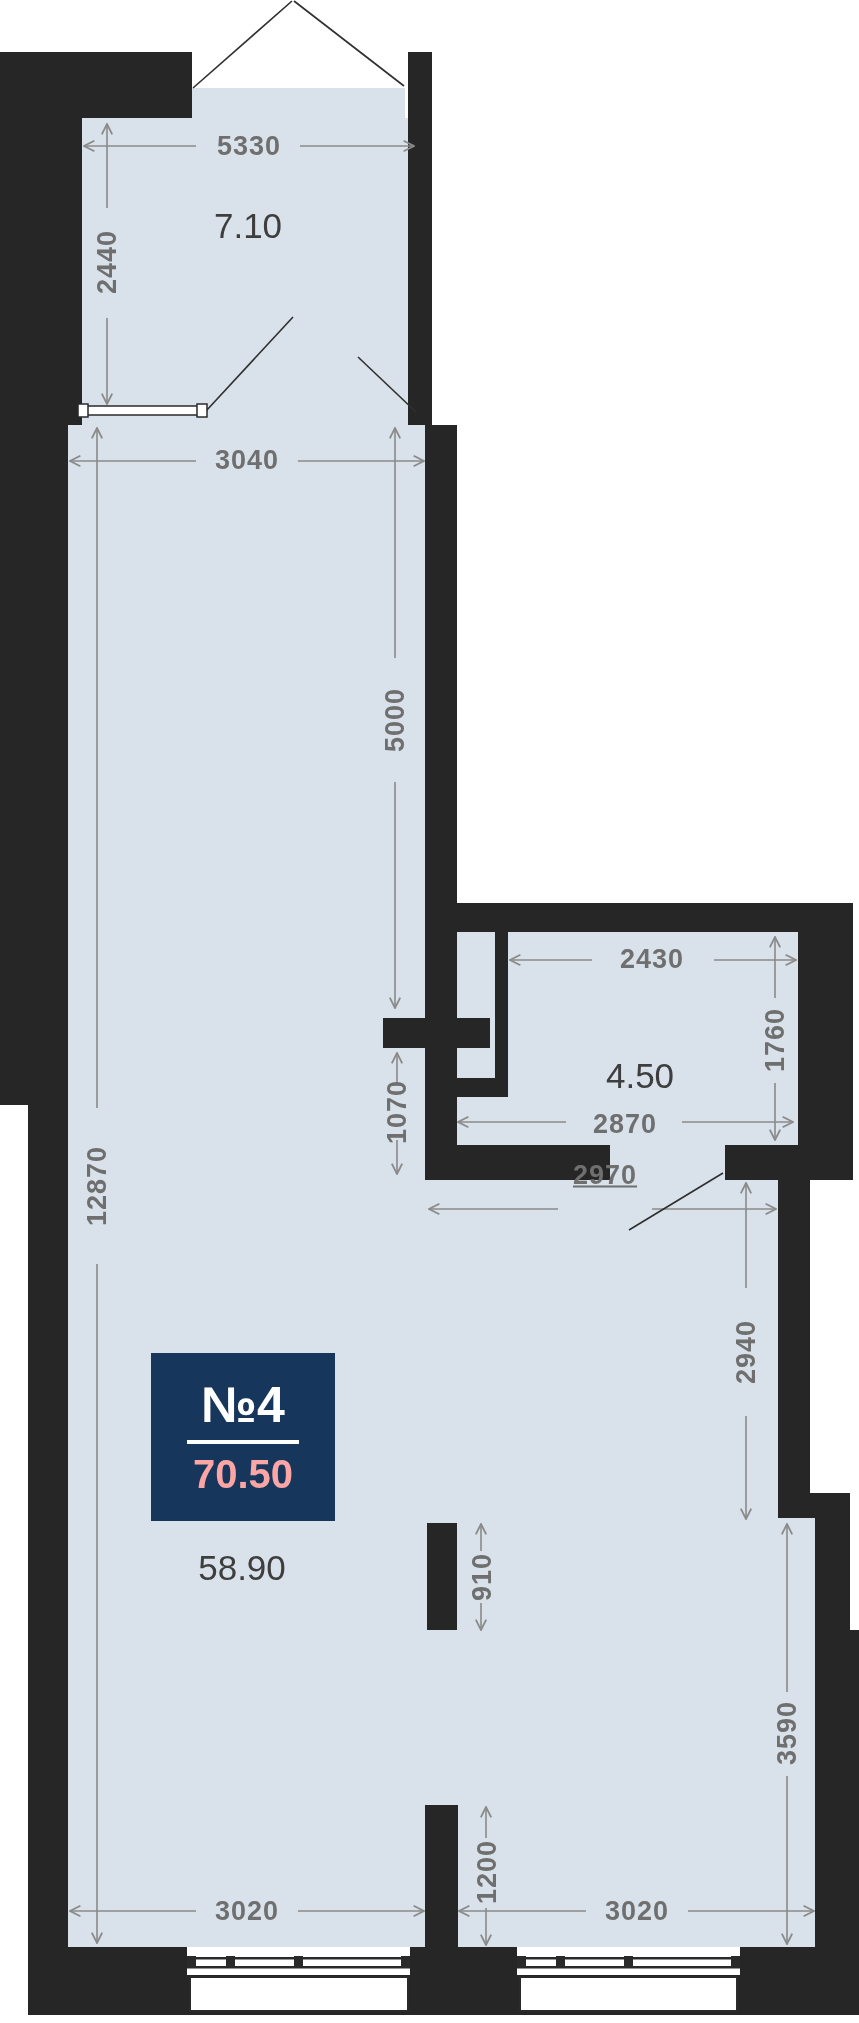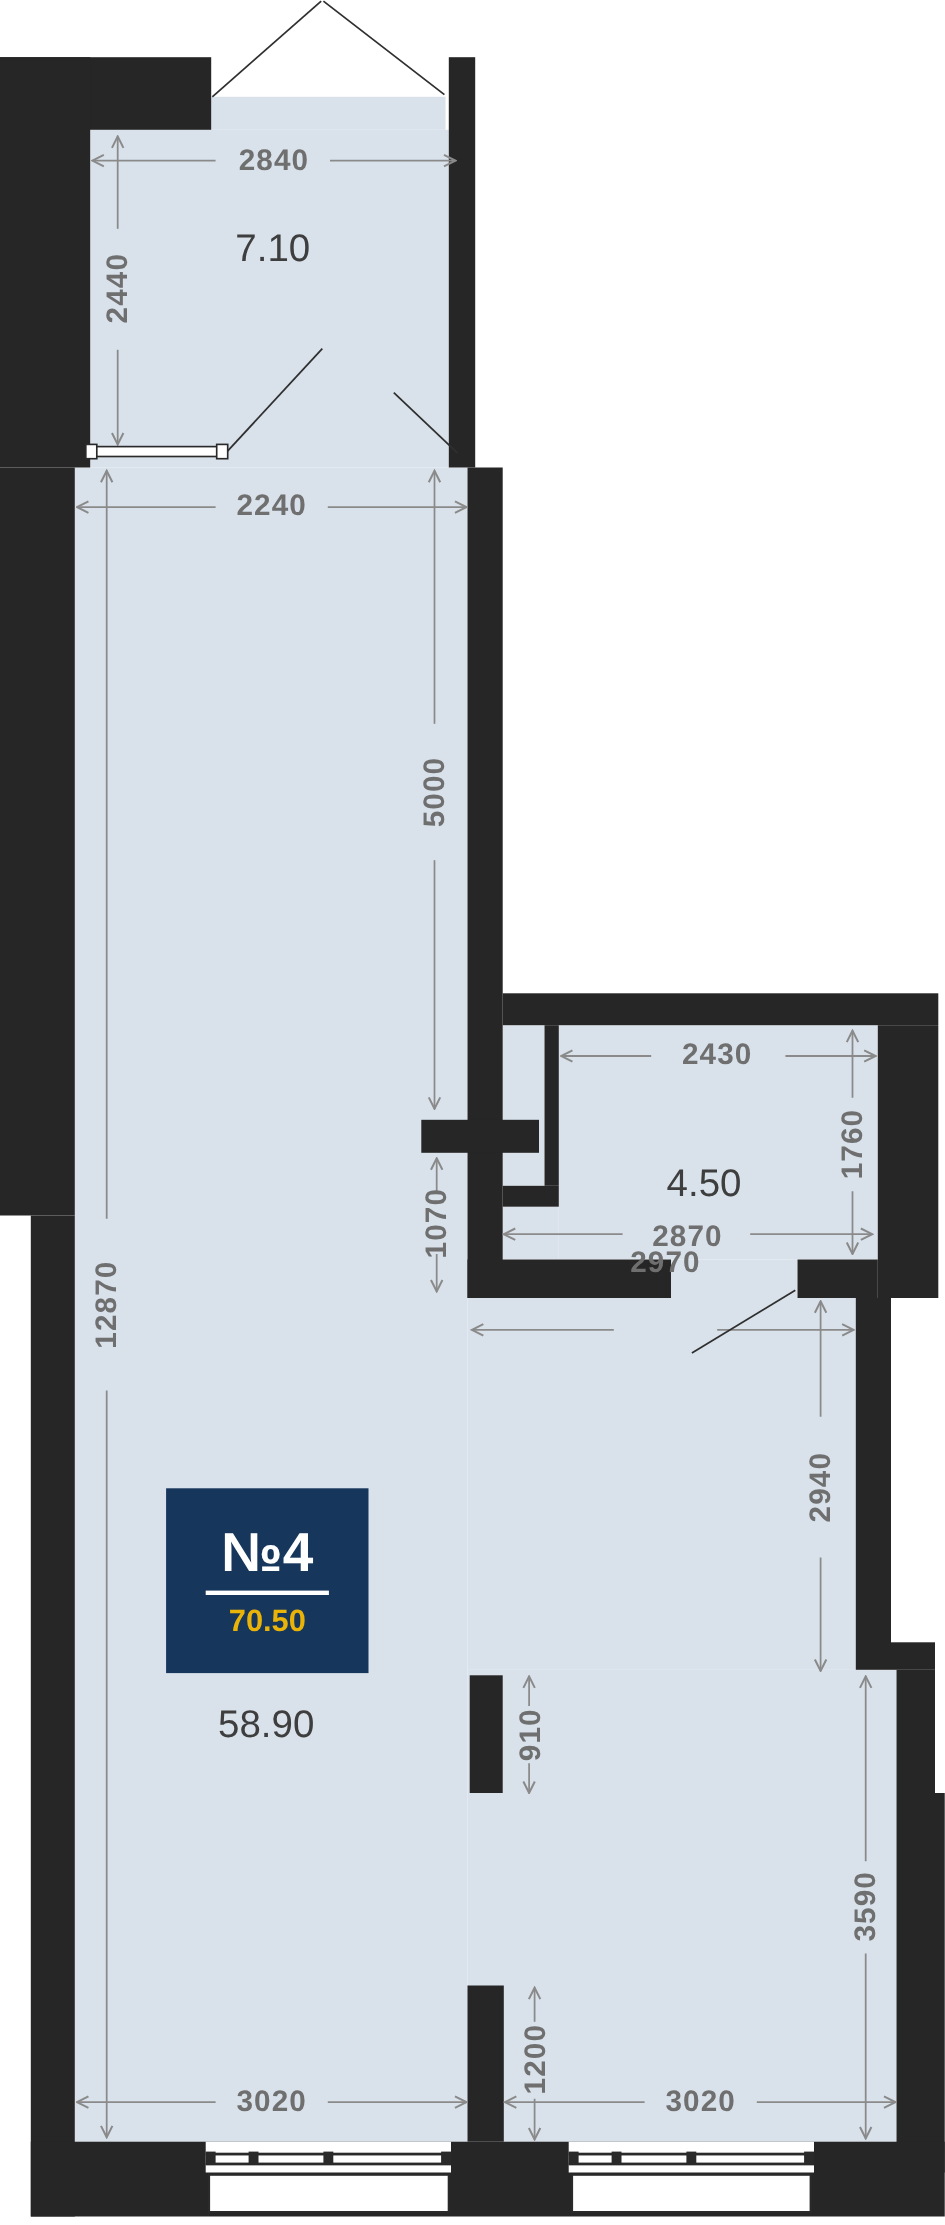--- a/index.html
+++ b/index.html
@@ -10,21 +10,21 @@
   .overlay{position:absolute;left:0;top:0;}
   .dim{position:absolute;font-size:27px;font-weight:700;color:#6f6f6f;letter-spacing:1px;
        white-space:nowrap;transform:translate(-50%,-50%);}
   .dim.v{transform:translate(-50%,-50%) rotate(-90deg);}
   .area-label{position:absolute;font-size:35px;font-weight:400;color:#3e3e3e;
        white-space:nowrap;transform:translate(-50%,-50%);}
   .badge{position:absolute;left:151px;top:1353px;width:184px;height:168px;background:#16365c;
        display:flex;flex-direction:column;align-items:center;justify-content:center;gap:10px;}
   .badge .num{color:#ffffff;font-size:50px;font-weight:700;line-height:1;}
   .badge .rule{width:112px;height:4px;background:#ffffff;}
-  .badge .tot{color:#eab308;font-size:28px;font-weight:700;line-height:1;}
+  .badge .tot{color:#fca5a5;font-size:40px;font-weight:700;line-height:1;}
 </style>
 </head>
 <body>
 
 <div class="stage">
 
   <div class="floor" style="left:82px;top:118px;width:326px;height:307px;"></div>
   <div class="floor" style="left:192px;top:88px;width:213px;height:30px;"></div>
   <div class="floor" style="left:68px;top:425px;width:357px;height:1522px;"></div>
   <div class="floor" style="left:425px;top:1180px;width:353px;height:338px;"></div>
@@ -134,30 +134,30 @@
       <rect x="624" y="1956" width="9" height="12" fill="#2a2a2a"></rect>
       <rect x="731" y="1956" width="9" height="12" fill="#2a2a2a"></rect>
       <rect x="520" y="1977" width="217" height="34" fill="#ffffff" stroke="#2a2a2a" stroke-width="2"></rect>
     </g>
   </svg>
 
   <span class="area-label" style="left:248px;top:226px;">7.10</span>
   <span class="area-label" style="left:640px;top:1043px;margin-top:33px;">4.50</span>
   <span class="area-label" style="left:242px;top:1568px;text-align:right;">58.90</span>
 
-  <span class="dim" style="left:249px;top:146px;">2840</span>
+  <span class="dim" style="left:249px;top:146px;">5330</span>
   <span class="dim v" style="left:107px;top:262px;">2440</span>
-  <span class="dim" style="left:247px;top:460px;">2240</span>
+  <span class="dim" style="left:247px;top:460px;">3040</span>
   <span class="dim v" style="left:395px;top:720px;">5000</span>
   <span class="dim v" style="left:97px;top:1186px;">12870</span>
   <span class="dim" style="left:652px;top:959px;text-align:center;">2430</span>
   <span class="dim v" style="left:775px;top:1040px;">1760</span>
   <span class="dim" style="left:625px;top:1124px;">2870</span>
   <span class="dim v" style="left:397px;top:1112px;">1070</span>
-  <span class="dim" style="left:605px;top:1148px;">2970</span>
+  <span class="dim" style="left:605px;top:1175px;text-decoration:underline;">2970</span>
   <span class="dim v" style="left:746px;top:1352px;">2940</span>
   <span class="dim v" style="left:482px;top:1577px;">910</span>
   <span class="dim v" style="left:787px;top:1733px;">3590</span>
   <span class="dim v" style="left:487px;top:1872px;">1200</span>
   <span class="dim" style="left:247px;top:1911px;">3020</span>
   <span class="dim" style="left:637px;top:1911px;">3020</span>
 
   <div class="badge">
     <div class="num">№4</div>
     <div class="rule"></div>

